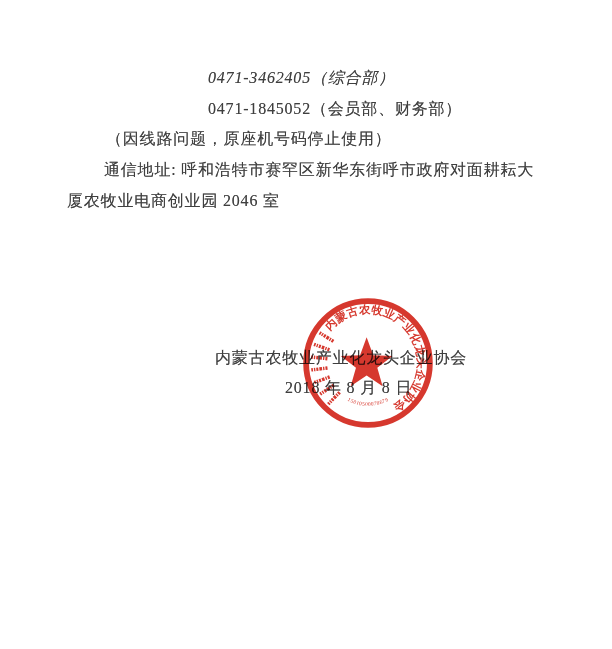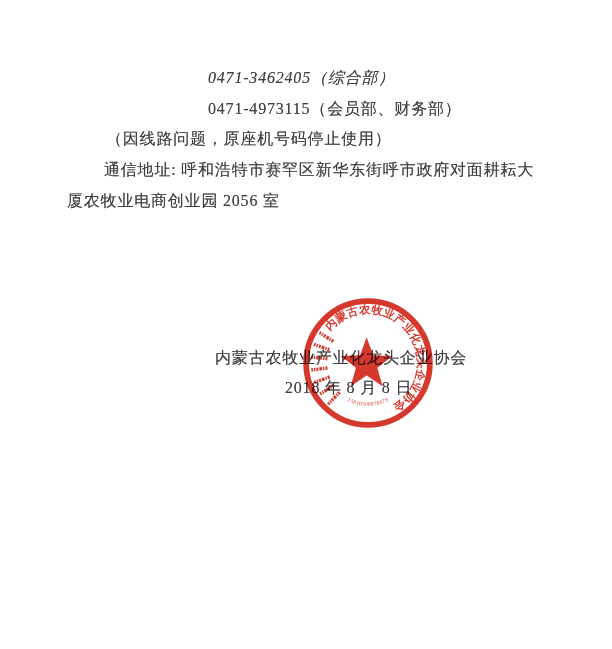--- a/index.html
+++ b/index.html
@@ -56,27 +56,27 @@
   .seal .ring-text { font-size: 16.5px; letter-spacing: 0.5px; }
   .seal .serial-text { font-size: 8px; font-weight: normal; letter-spacing: 0.5px; }
 </style>
 </head>
 <body>
 
 <div class="page">
 
   <p class="doc-line l-phone1">0471-3462405（综合部）</p>
 
-  <p class="doc-line l-phone2">0471-4973115（会员部、财务部）</p>
+  <p class="doc-line l-phone2">0471-1845052（会员部、财务部）</p>
 
   <p class="doc-line l-note">（因线路问题，原座机号码停止使用）</p>
 
   <p class="doc-line l-addr1">通信地址: 呼和浩特市赛罕区新华东街呼市政府对面耕耘大</p>
 
-  <p class="doc-line l-addr2">厦农牧业电商创业园 2056 室</p>
+  <p class="doc-line l-addr2">厦农牧业电商创业园 2046 室</p>
 
 
   <p class="doc-line l-org">内蒙古农牧业产业化龙头企业协会</p>
 
   <p class="doc-line l-date">2018 年 8 月 8 日</p>
 
   <svg class="seal" viewBox="0 0 200 200" xmlns="http://www.w3.org/2000/svg" xmlns:xlink="http://www.w3.org/1999/xlink">
     <defs>
       <path id="arc-ring-text" d="M 44.1,53.1 A 73,73 0 1 1 136.5,163.2" fill="none"></path>
       <path id="arc-serial" d="M 48.4,136.2 A 63,63 0 0 0 151.6,136.2" fill="none"></path>

